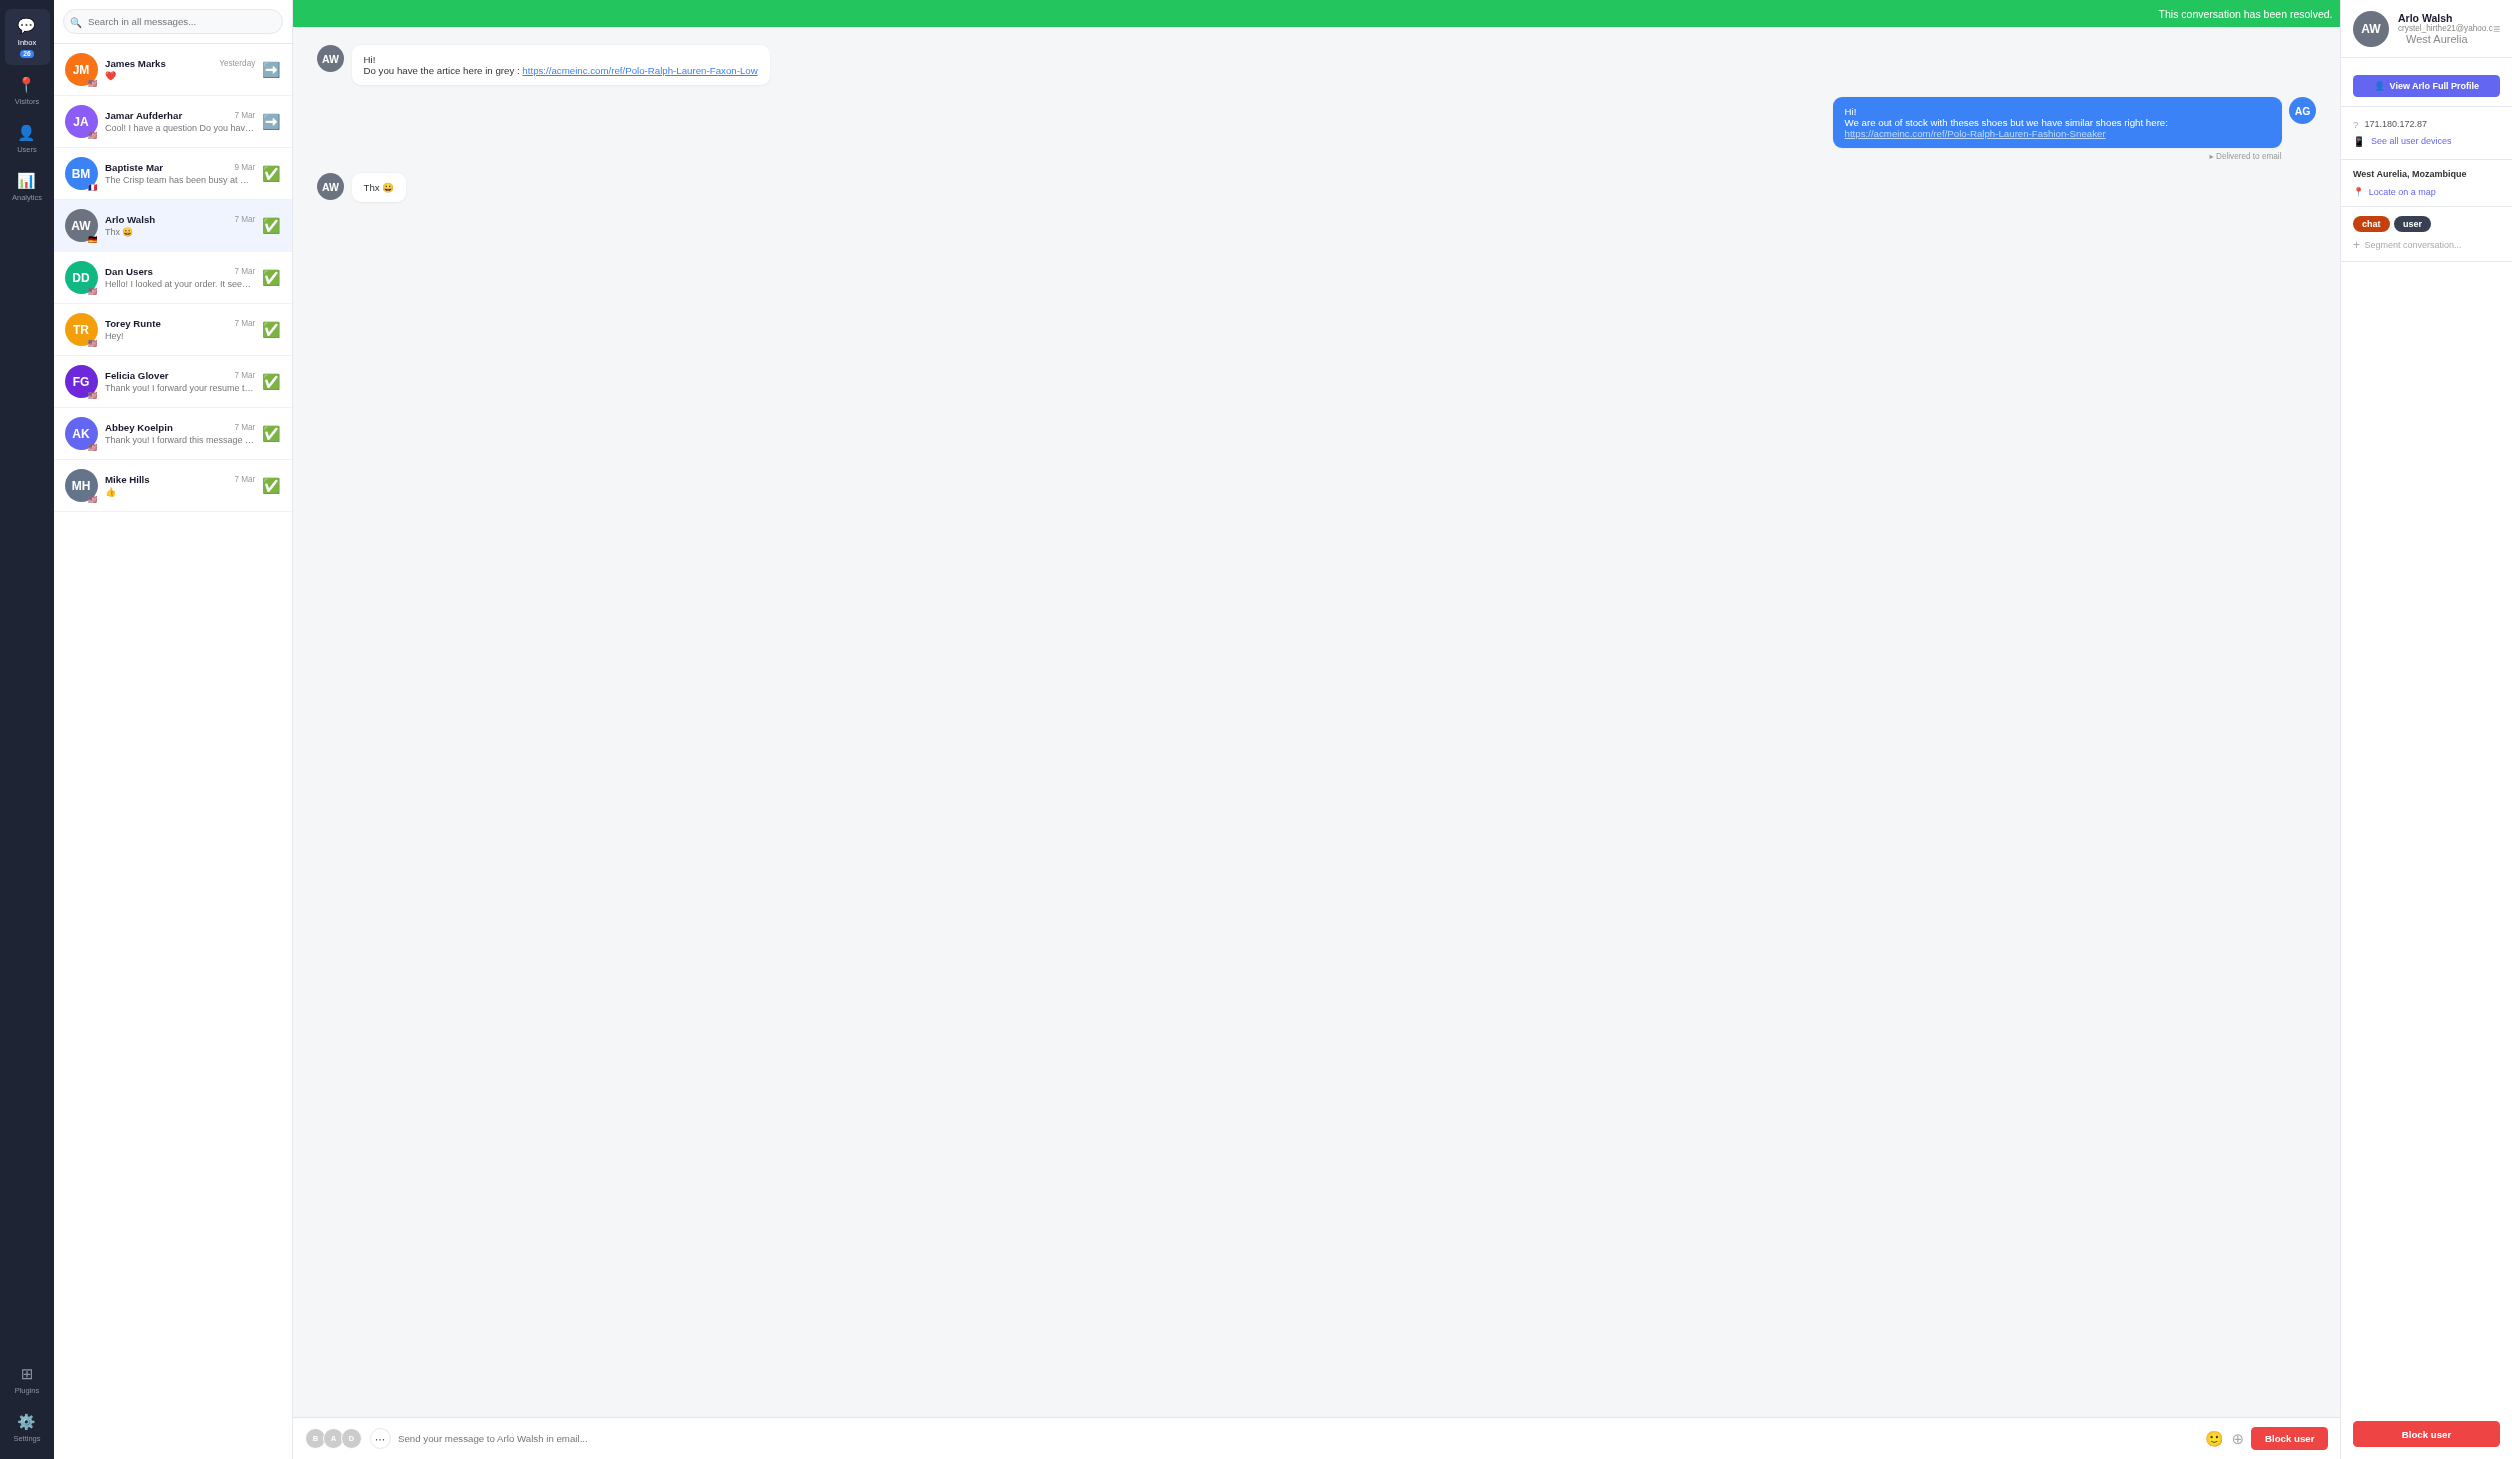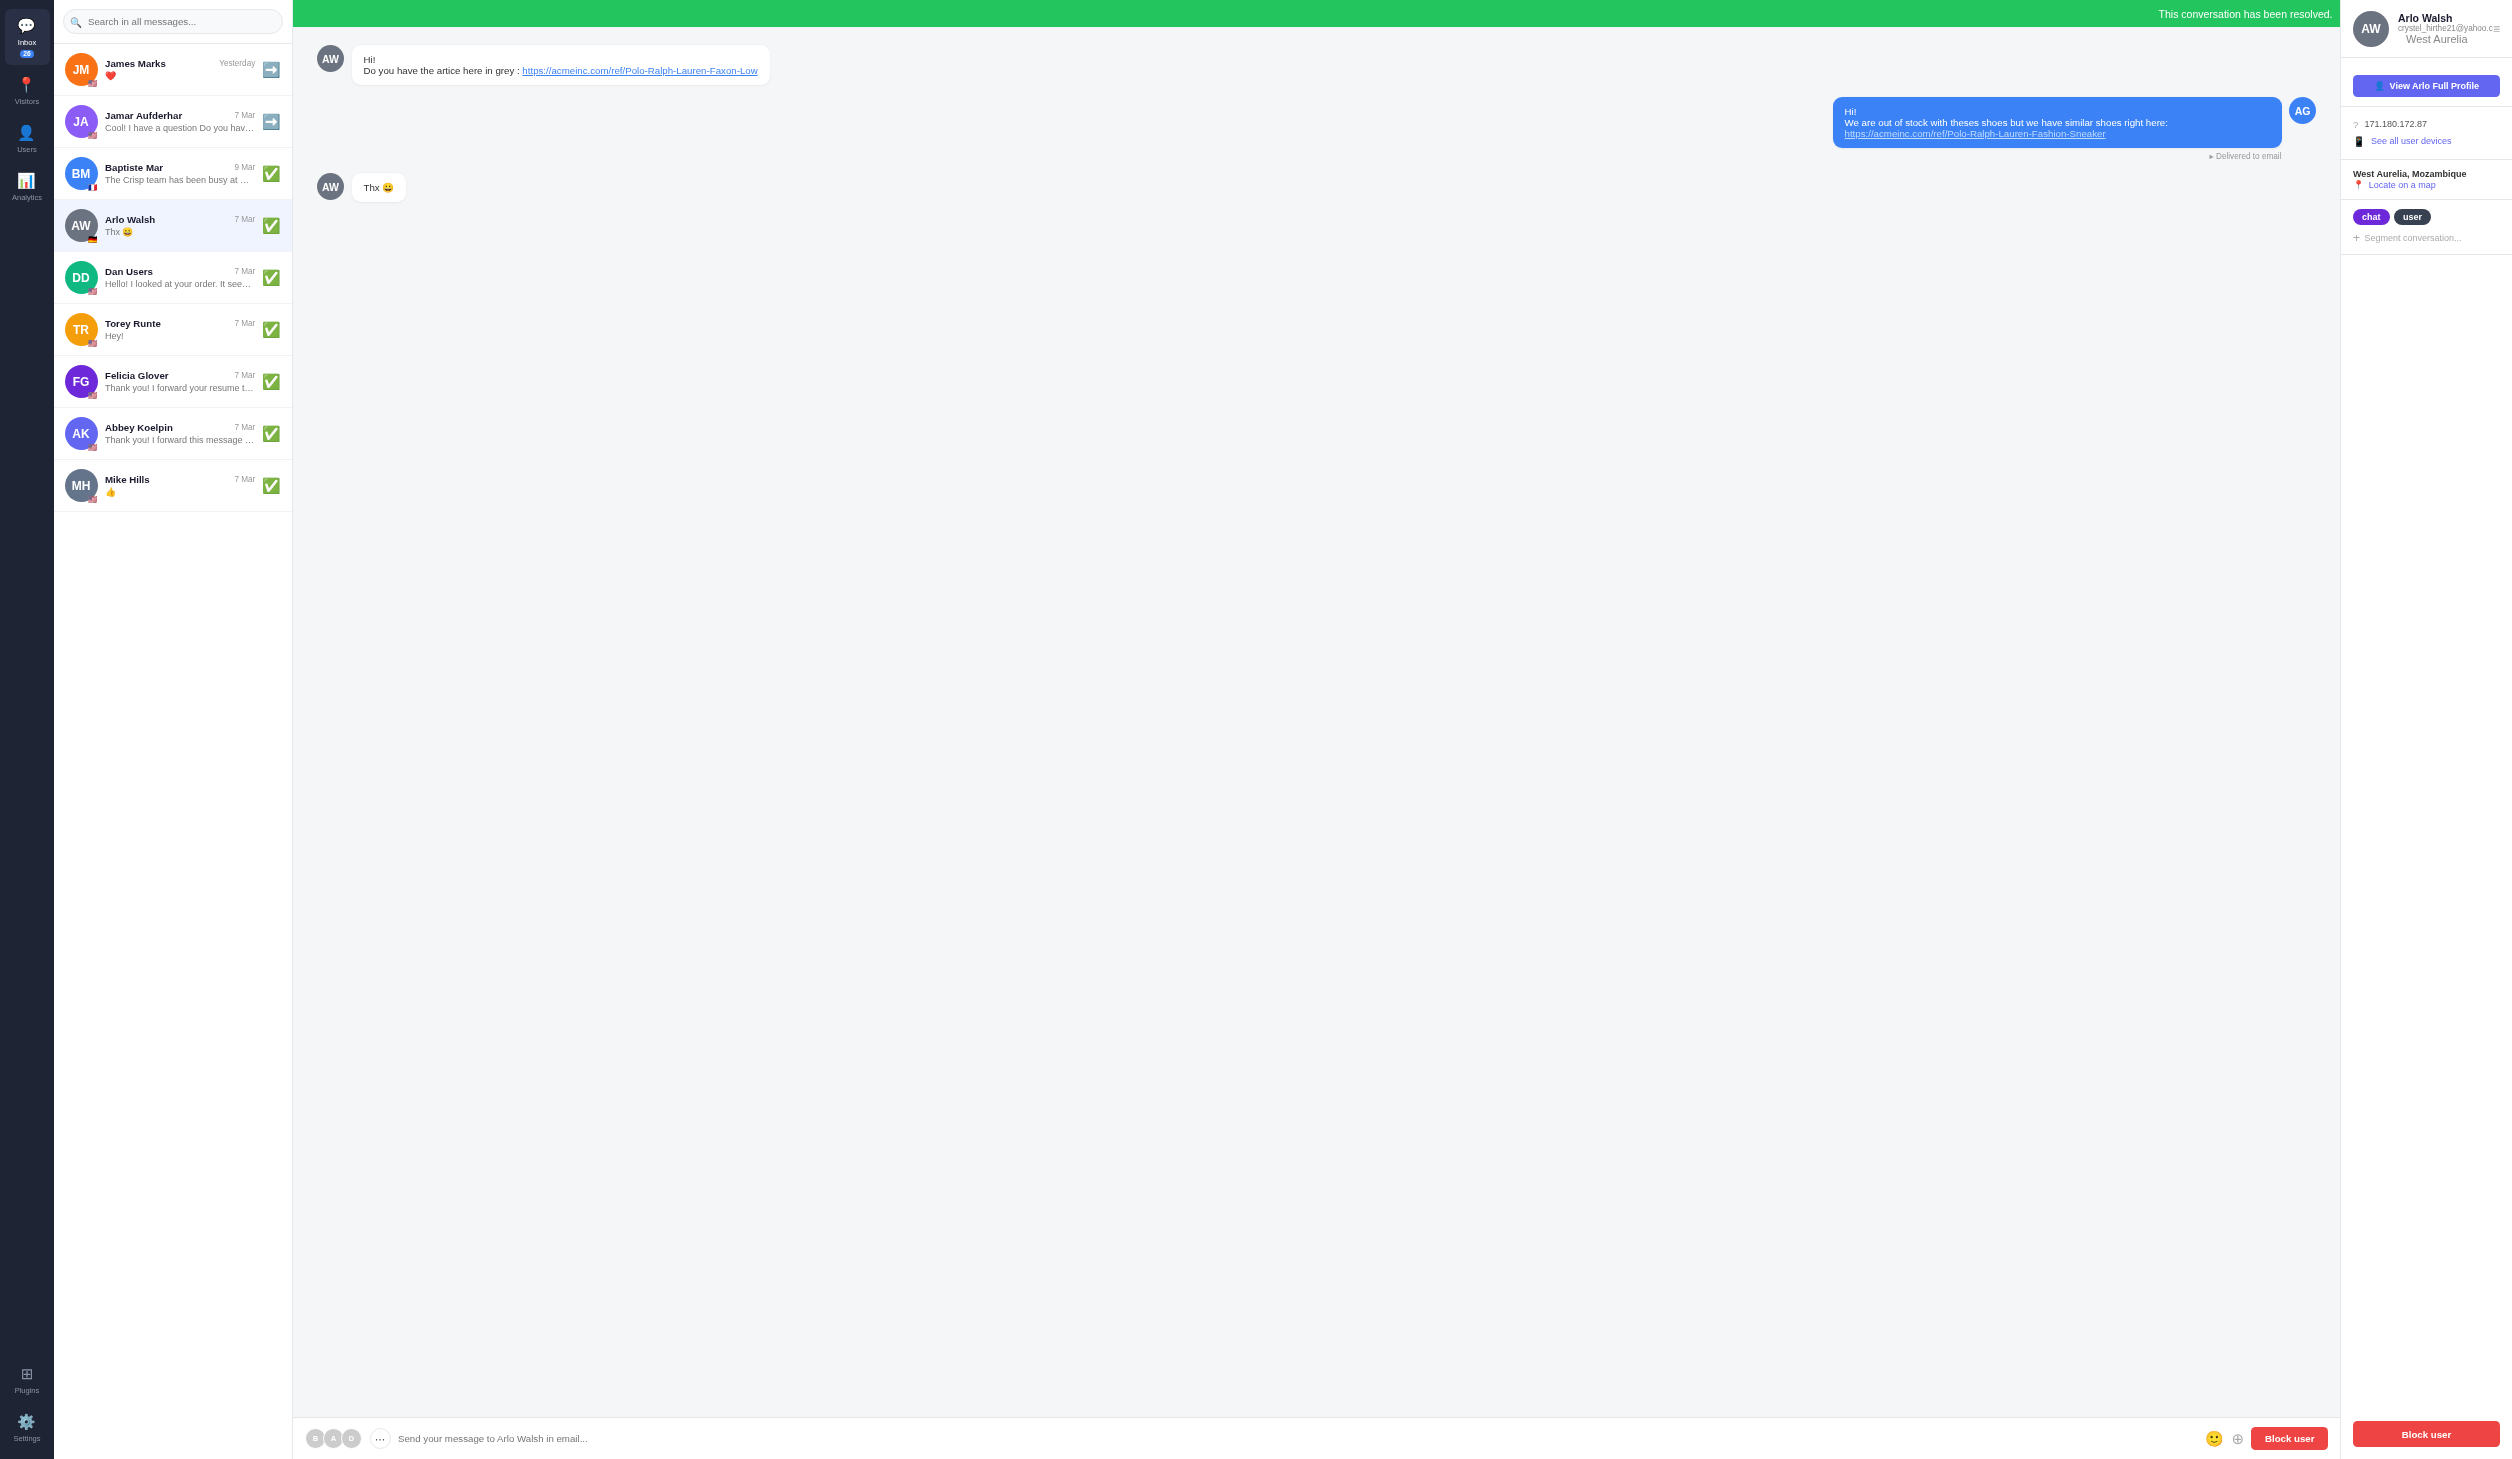--- a/index.html
+++ b/index.html
@@ -291,21 +291,21 @@
       gap: 6px;
       font-size: 9px;
       color: #555;
       padding: 3px 0;
     }
     .info-icon { color: #aaa; font-size: 9.7px; }
     .location-section {
       padding: 9px 12px;
       border-bottom: 0.7px solid #e5e7eb;
     }
-    .location-name { font-size: 9px; font-weight: 600; color: #333; margin-bottom: 1px; }
+    .location-name { font-size: 9px; font-weight: 600; color: #333; margin-bottom: 8px; }
     .locate-map-link {
       display: flex;
       align-items: center;
       gap: 4.5px;
       font-size: 9px;
       color: #6366f1;
       cursor: pointer;
     }
     .tags-section {
       padding: 9px 12px;
@@ -317,21 +317,21 @@
       align-items: center;
       flex-wrap: wrap;
     }
     .tag {
       padding: 3px 9px;
       border-radius: 15px;
       font-size: 9px;
       font-weight: 600;
       cursor: pointer;
     }
-    .tag-chat { background: #6d28d9; color: #fff; }
+    .tag-chat { background: #c2410c; color: #fff; }
     .tag-user { background: #374151; color: #fff; }
     .segment-row {
       display: flex;
       align-items: center;
       gap: 4.5px;
       color: #aaa;
       font-size: 9px;
       margin-top: 6px;
       cursor: pointer;
     }

